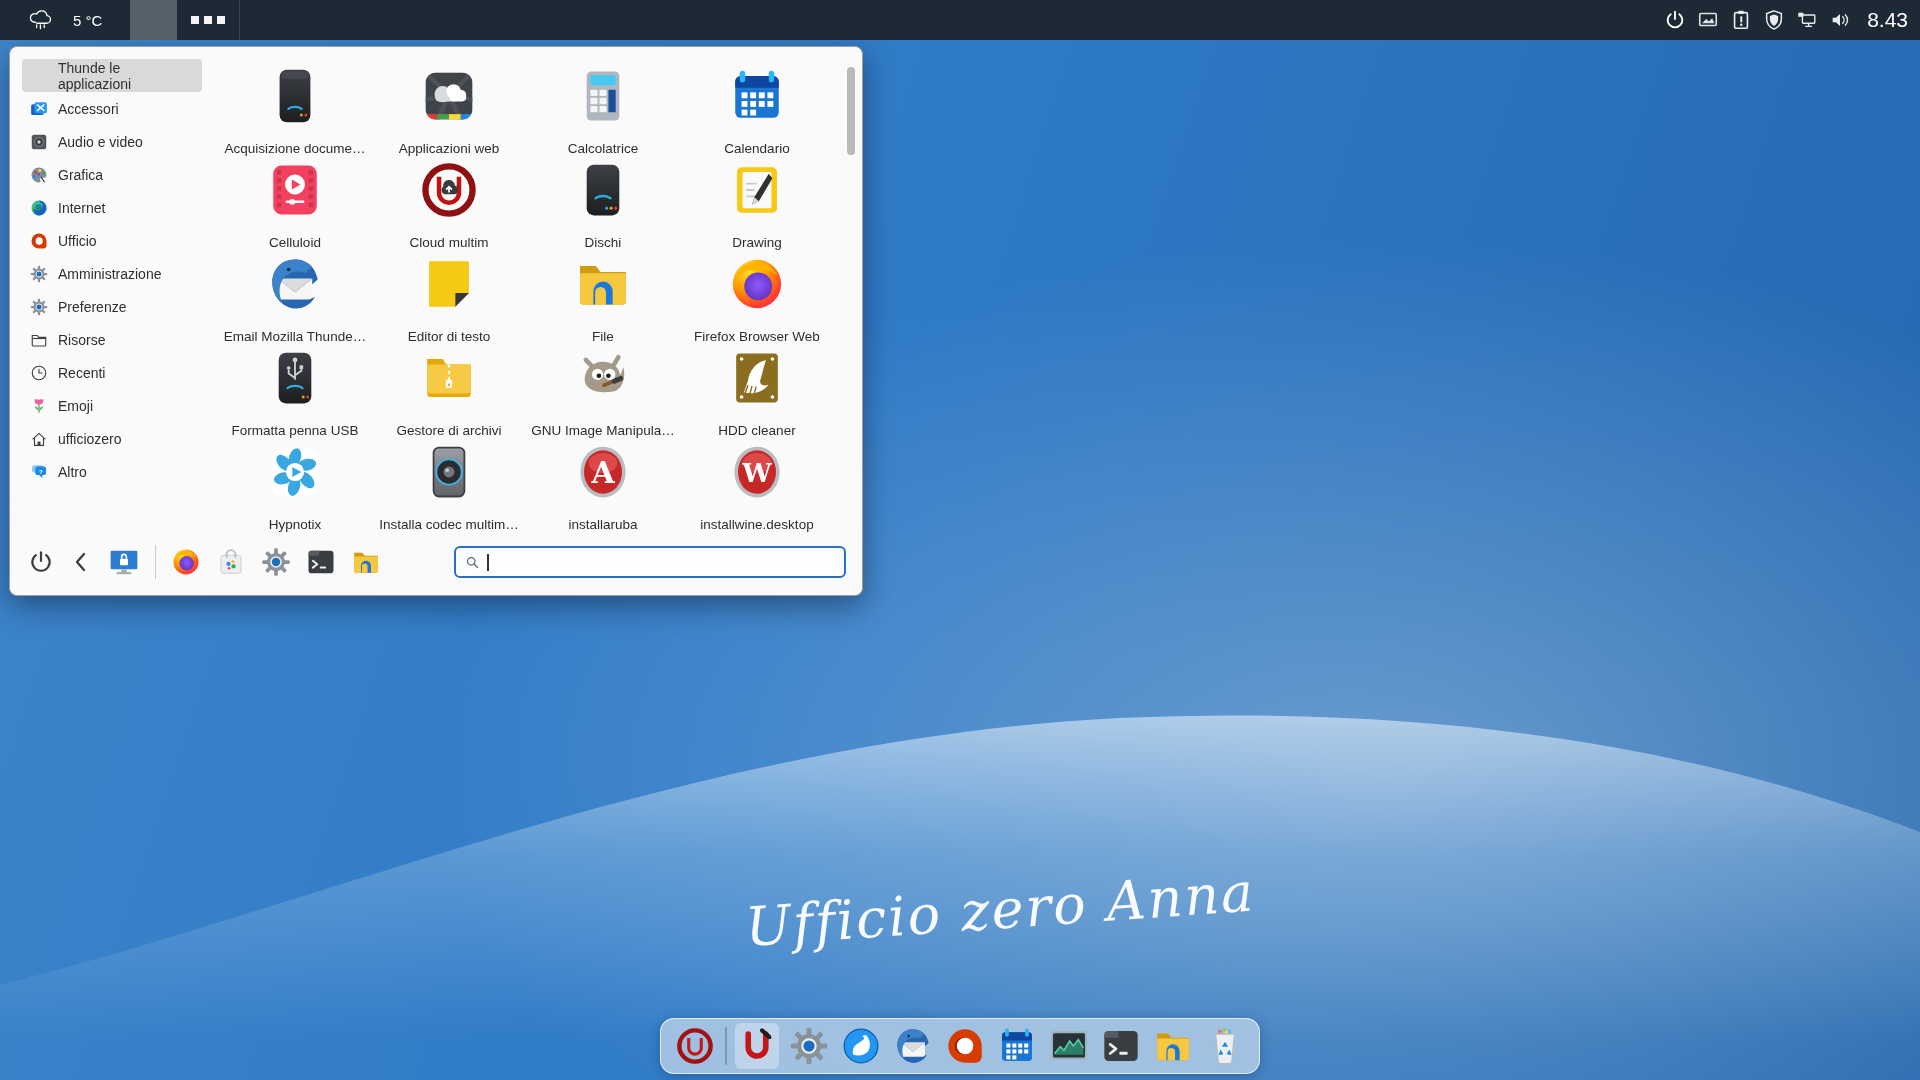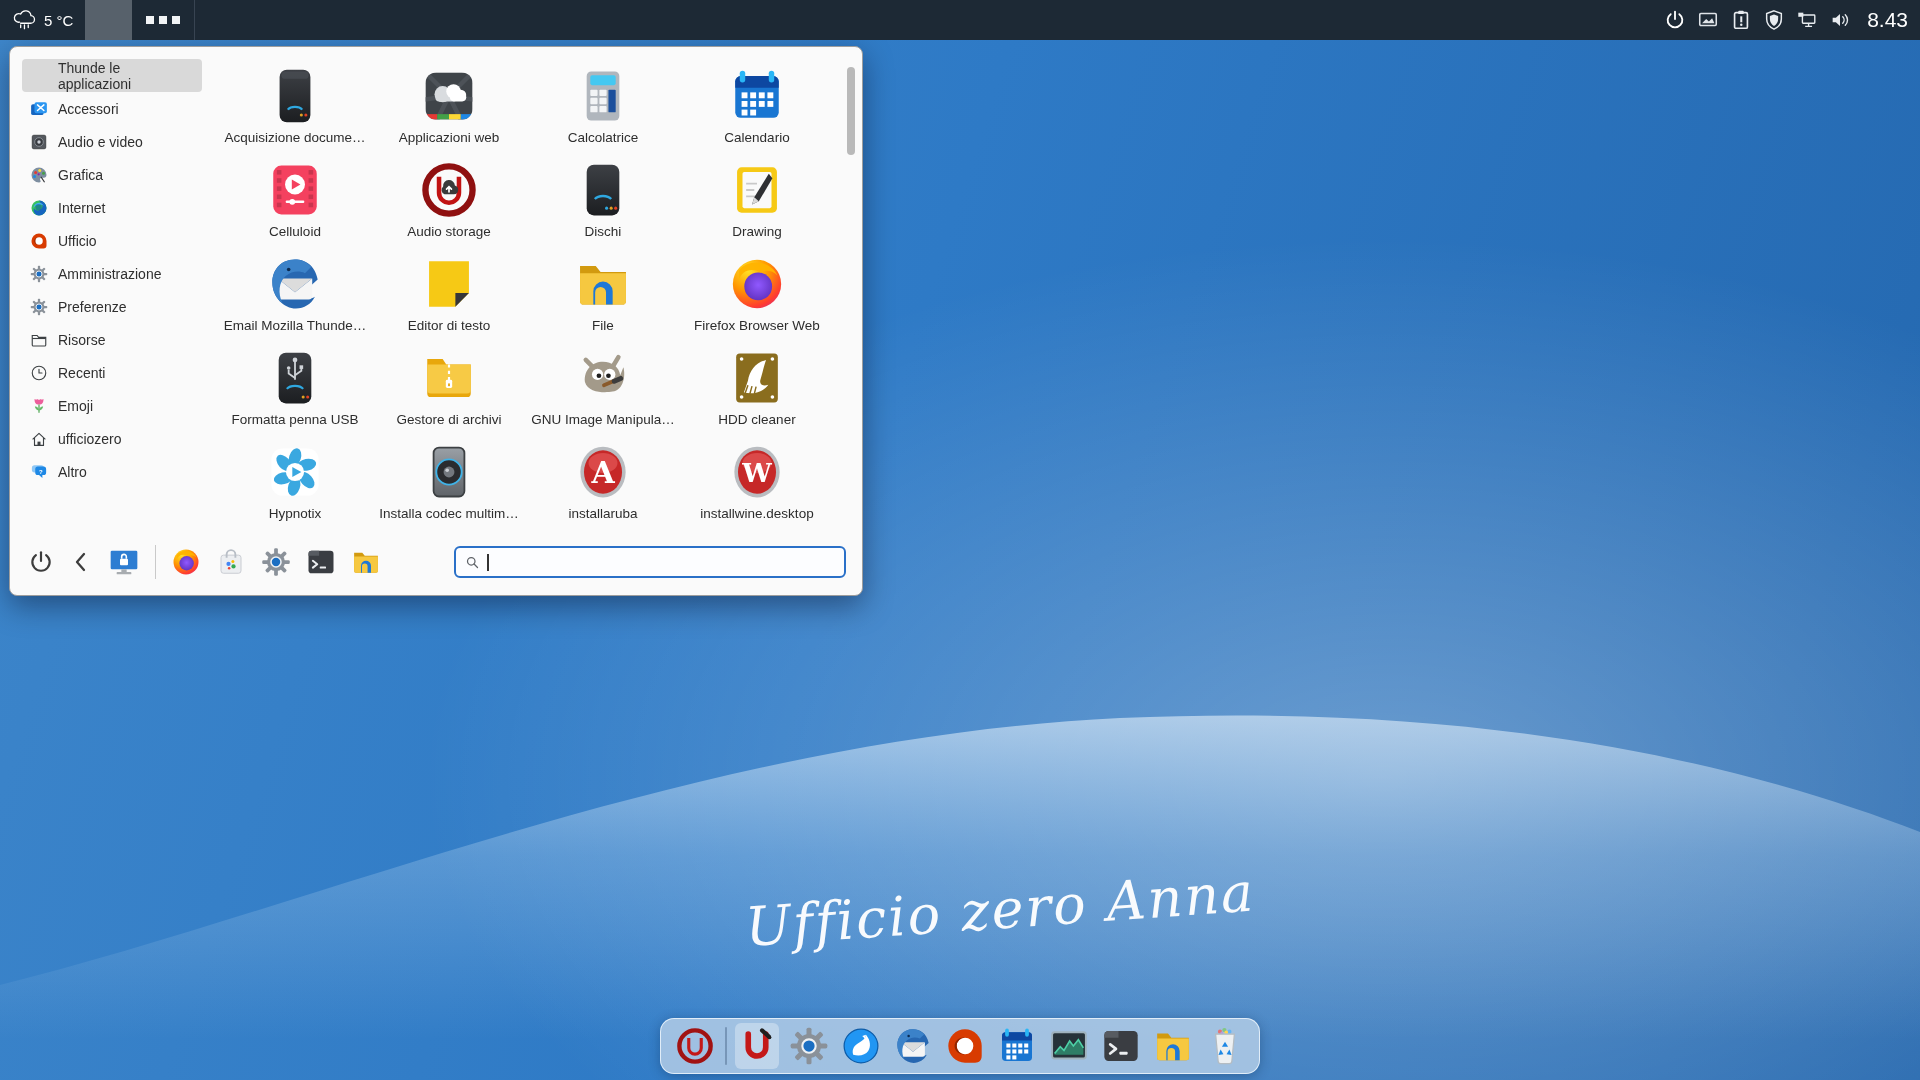--- a/index.html
+++ b/index.html
@@ -11,21 +11,21 @@
     background:linear-gradient(108deg,#3e86ca 0%, #2e7ac6 45%, #2467ae 100%); }
   .desktop .swoosh { position:absolute; inset:0; }
   .watermark { position:absolute; left:745px; top:880px; width:460px;
     color:#ffffff; font-family:"DejaVu Serif", serif; font-style:italic;
     font-size:54px; letter-spacing:2px; transform:rotate(-4deg); opacity:.96;
     text-align:center; white-space:nowrap; }
 
   
   .panel { position:absolute; top:0; left:0; right:0; height:40px;
     background:#1d2935; display:flex; align-items:center; color:#fff; z-index:30; }
-  .applet { height:100%; display:flex; align-items:center; gap:6px; padding:0 12px; }
+  .applet { height:100%; display:flex; align-items:center; gap:19px; padding:0 28px; }
   .applet.weather { font-size:15px; }
   .menu-button { width:47px; height:100%; background:#57616b; }
   .dots { display:flex; gap:5px; padding:0 14px; }
   .dots span { width:8px; height:8px; background:#f2f4f6; display:block; }
   .pdivider { width:1px; height:40px; background:#38члено4452; background:#384452; }
   .tray { margin-left:auto; display:flex; align-items:center; gap:9px; padding-right:12px; }
   .tray .ticon { width:24px; height:24px; display:flex; align-items:center; justify-content:center; }
   .tray .ticon svg { width:22px; height:22px; }
   .clock { font-size:21px; font-weight:normal; margin-left:6px; }
 
@@ -35,21 +35,21 @@
     box-shadow:0 10px 30px rgba(0,0,20,.4); display:flex; flex-direction:column; z-index:20; }
   .menu-body { flex:1; display:flex; min-height:0; position:relative; }
   .sidebar { width:198px; padding:12px 6px 6px 12px; }
   .cat { height:33px; display:flex; align-items:center; gap:10px; padding:0 8px;
     border-radius:4px; font-size:14px; color:#2f2f2f; cursor:default; }
   .cat.selected { background:#d9d9d9; }
   .cat .cicon { width:18px; height:18px; flex:0 0 18px; display:flex; }
   .cat .cicon svg { width:18px; height:18px; }
   .apps { flex:1; padding:20px 28px 0 10px; display:grid;
     grid-template-columns:repeat(4,1fr); grid-auto-rows:94px; align-content:start; }
-  .app { display:flex; flex-direction:column; align-items:center; gap:5px; overflow:hidden; }
+  .app { display:flex; flex-direction:column; align-items:center; gap:16px; overflow:hidden; }
   .app .aicon { width:58px; height:58px; }
   .app .aicon svg { width:58px; height:58px; }
   .app .albl { font-size:13.5px; color:#2d2d2d; white-space:nowrap; max-width:146px; overflow:hidden; }
   .scrollbar { position:absolute; right:7px; top:20px; width:8px; height:88px;
     background:#b9b9b9; border-radius:4px; }
   .menu-footer { height:56px; display:flex; align-items:center; padding:0 16px 10px 18px; gap:15px; }
   .fbtn { display:flex; align-items:center; justify-content:center; }
   .fbtn.dark { color:#3c3c3c; }
   .fdivider { width:1px; height:34px; background:#c9c9c9; }
   .search { margin-left:auto; width:392px; height:32px; border:2px solid #2a70c8;
@@ -474,21 +474,21 @@
           <div class="aicon">
             <span style="display: flex; width: 58px; height: 58px;">
               <svg viewBox="0 0 64 64" xmlns="http://www.w3.org/2000/svg" style="width: 58px; height: 58px;">
                 <circle cx="32" cy="32" r="26" fill="none" stroke="#8f1010" stroke-width="7"></circle>
                 <path d="M21 20 v15 a11 11 0 0 0 22 0 v-15" fill="none" stroke="#c11212" stroke-width="5" stroke-linecap="square"></path>
                 <path d="M25.5 28 a6.5 6.5 0 0 1 13 -1 a5 5 0 0 1 -1 9.8 h-10.5 a5.3 5.3 0 0 1 -1.5 -8.8 Z" fill="#3a3a3a"></path>
                 <path d="M32 34 v-5.5 M29.3 31 l2.7 -2.7 2.7 2.7" stroke="#fff" stroke-width="1.9" fill="none" stroke-linecap="round"></path>
               </svg>
             </span>
           </div>
-          <div class="albl">Audio storage</div>
+          <div class="albl">Cloud multim</div>
         </div>
         <div class="app">
           <div class="aicon">
             <span style="display: flex; width: 58px; height: 58px;">
               <svg viewBox="0 0 64 64" xmlns="http://www.w3.org/2000/svg" style="width: 58px; height: 58px;">
                 <defs>
                   <linearGradient id="dk2" x1="0" y1="0" x2="0" y2="1">
                     <stop offset="0" stop-color="#3d4045"></stop>
                     <stop offset="1" stop-color="#1c1e21"></stop>
                   </linearGradient>

